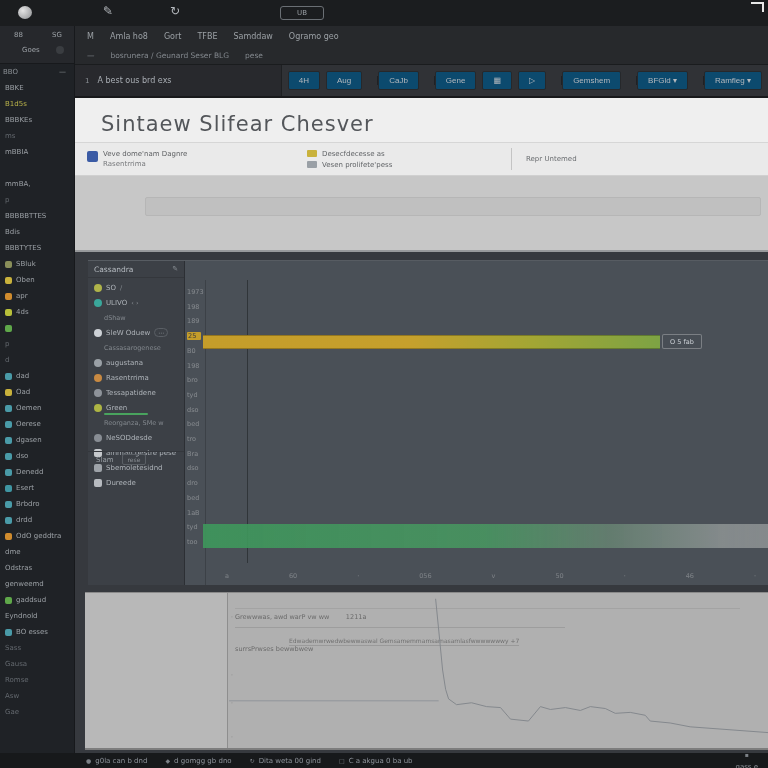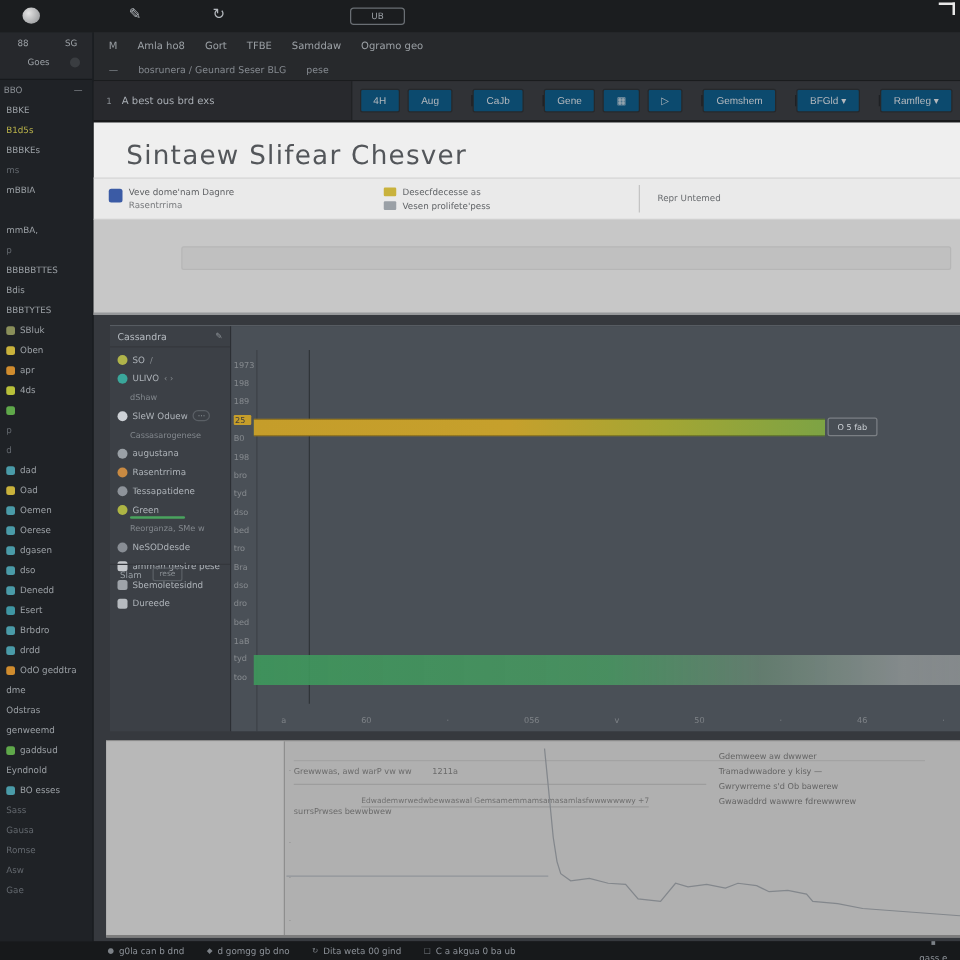--- a/index.html
+++ b/index.html
@@ -643,30 +643,20 @@
     </div>
 
     <div class="bottompanel">
       <div class="bp-leftcol"></div>
       <div class="bp-content">
         <div class="bp-hline2"></div>
         <div class="bp-hline1"></div>
         <div class="bp-lineA">Grewwwas, awd warP vw ww        1211a</div>
         <div class="bp-lineB">surrsPrwses bewwbwew</div>
         <div class="bp-lineC">Edwademwrwedwbewwaswal Gemsamemmamsamasamlasfwwwwwwwy  +7</div>
-        <div class="bp-right">
-
-            <div class="bp-rline">Gdemweew aw dwwwer</div>
-
-            <div class="bp-rline">Tramadwwadore y kisy  —</div>
-
-            <div class="bp-rline">Gwrywrreme s'd Ob bawerew</div>
-
-            <div class="bp-rline">Gwawaddrd wawwre fdrewwwrew</div>
-          </div>
         <div class="bp-axis-ticks">
 
             <span class="bp-atick" style="top: 20px;">·</span>
 
             <span class="bp-atick" style="top: 78px;">·</span>
 
             <span class="bp-atick" style="top: 106px;">·</span>
 
             <span class="bp-atick" style="top: 140px;">·</span>
           </div>

